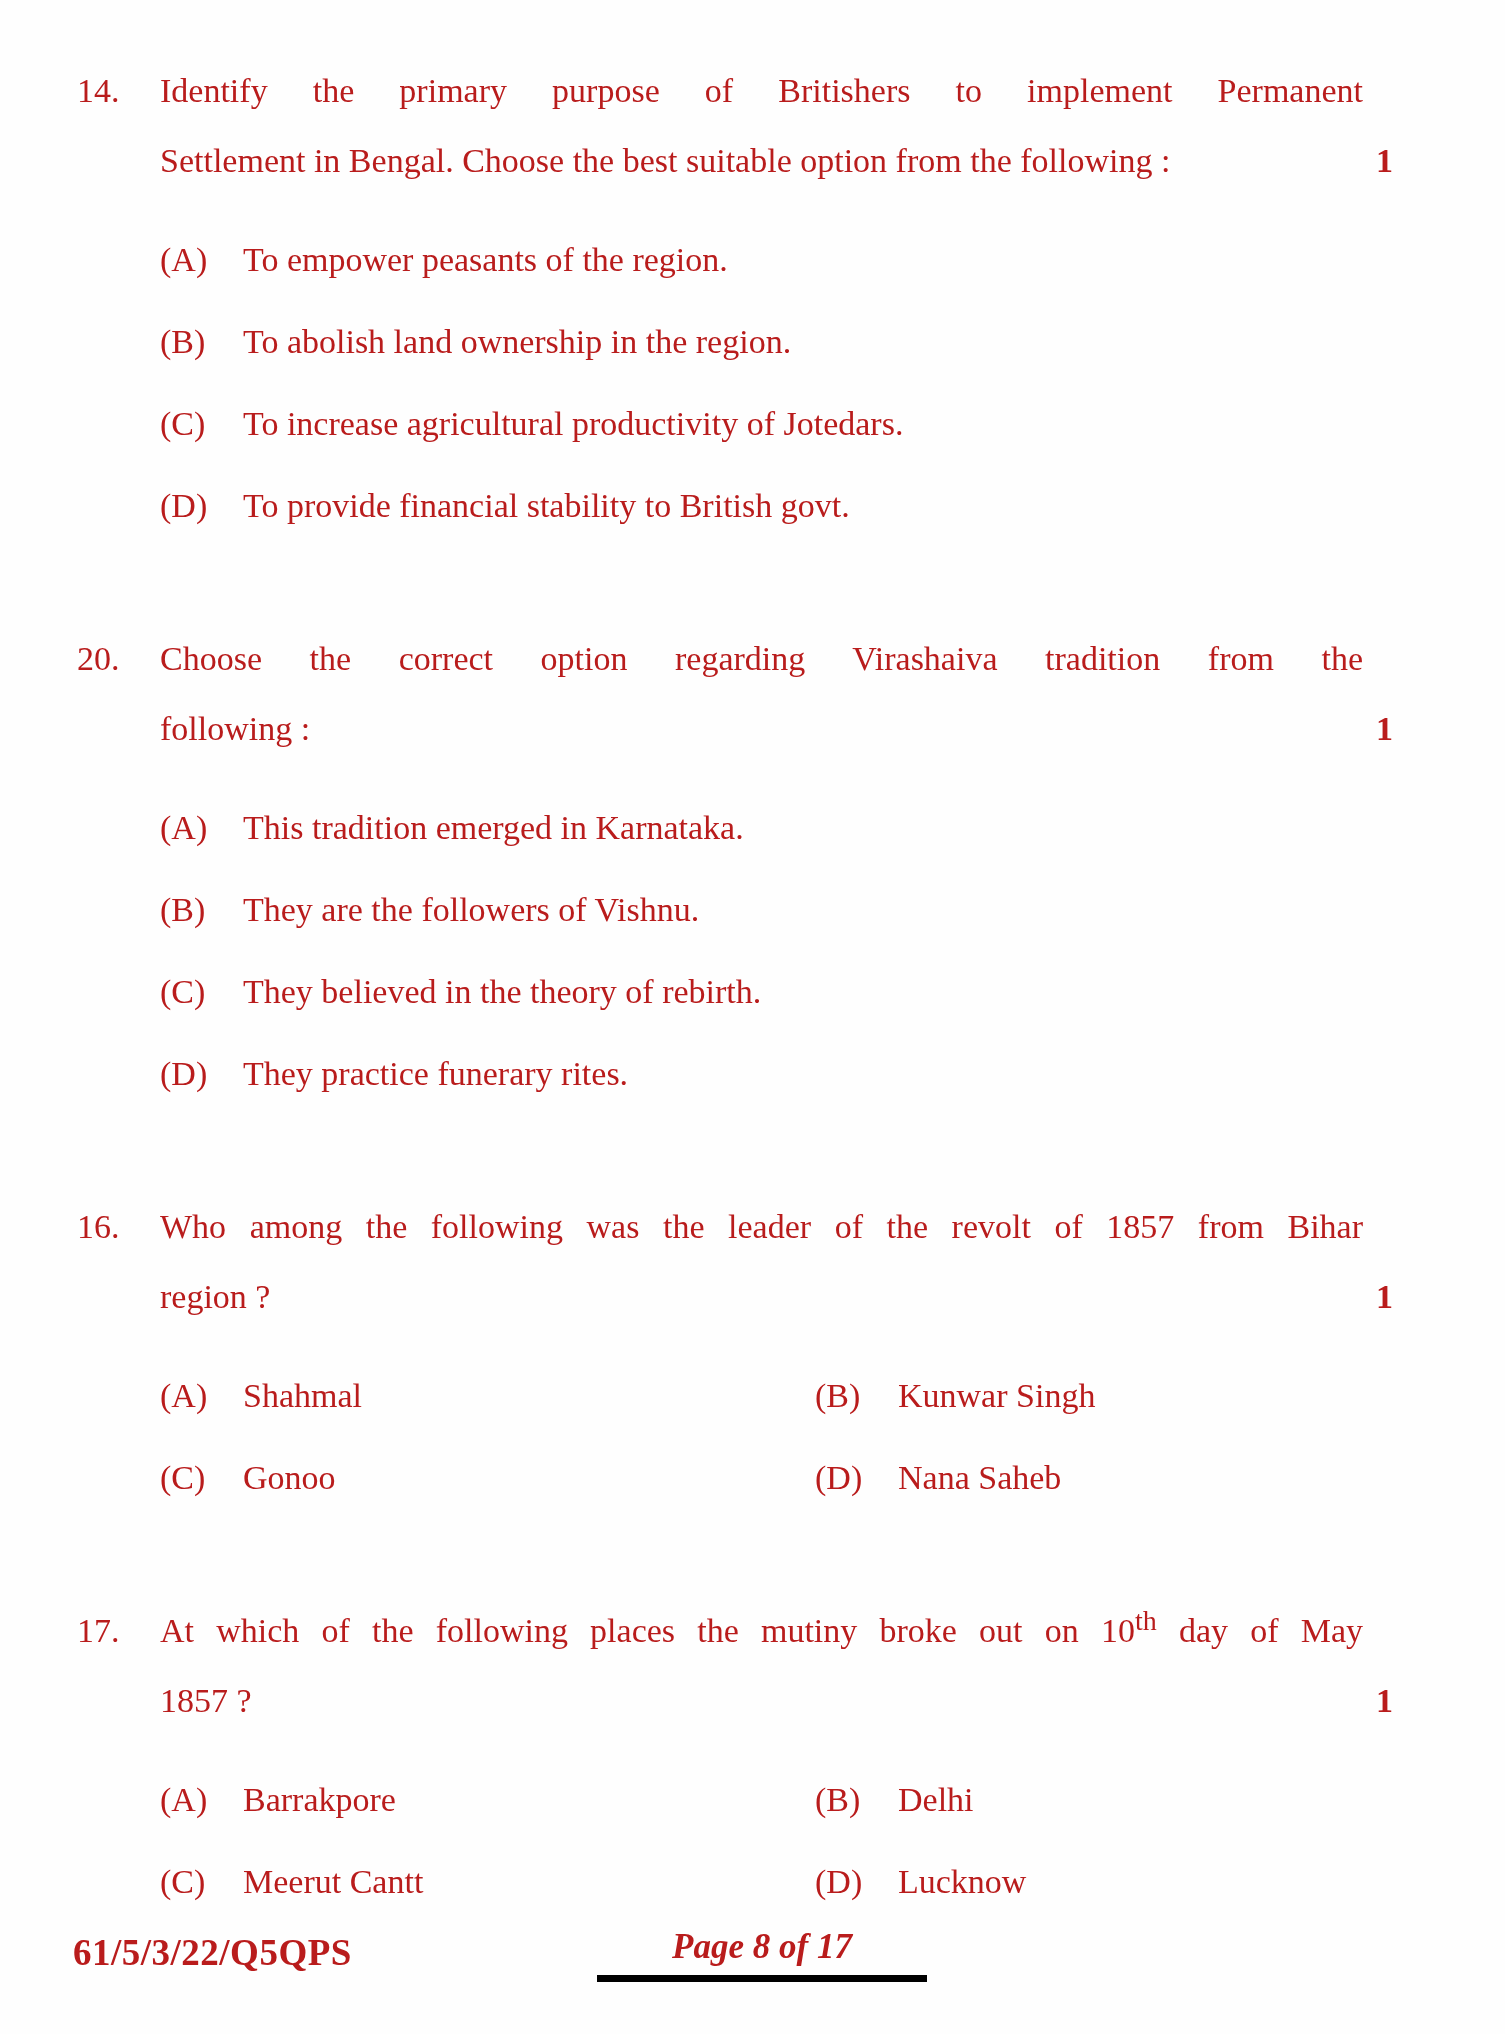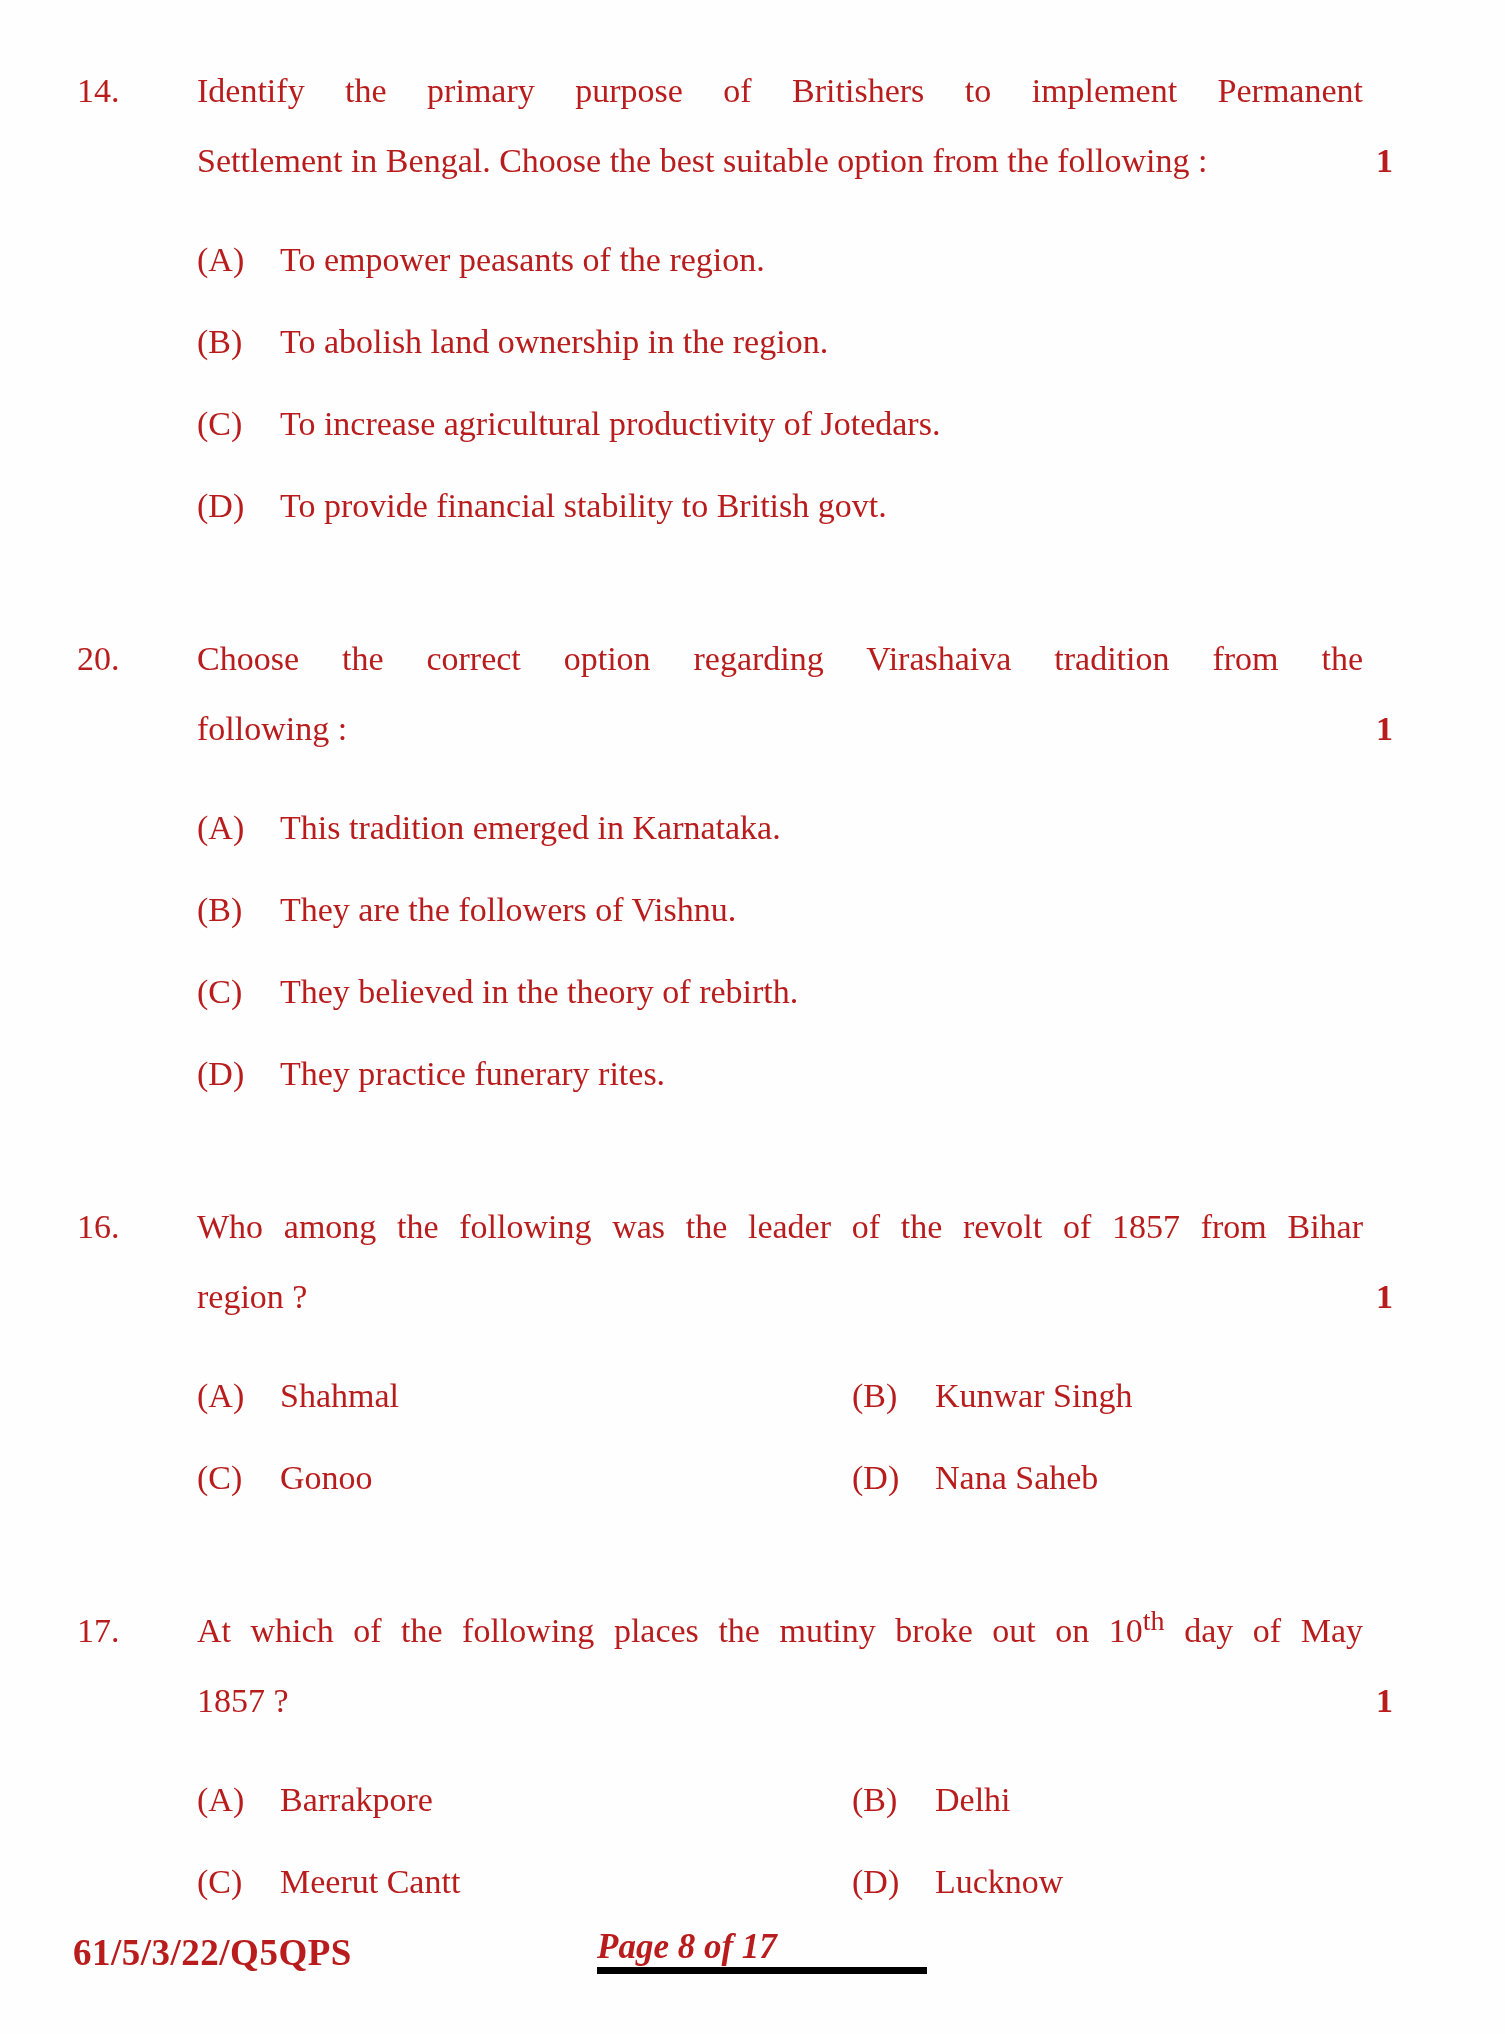--- a/index.html
+++ b/index.html
@@ -22,21 +22,21 @@
   .question {
     display: grid;
     grid-template-columns: 83px 1fr;
     margin-top: 100px;
   }
   .question:first-child { margin-top: 0; }
   .qnum {
     font-size: 34px;
     line-height: 70px;
   }
-  .qbody { position: relative; margin-left: 37px; }
+  .qbody { position: relative; }
   .qline {
     font-size: 34px;
     line-height: 70px;
   }
   .qline.justify {
     text-align: justify;
     text-align-last: justify;
     padding-right: 30px;
   }
   .lastline { position: relative; }
@@ -72,25 +72,26 @@
     top: 1931px;
     font-size: 37px;
     font-weight: 700;
     letter-spacing: 0.5px;
   }
   .footer-page {
     position: absolute;
     left: 597px;
     top: 1927px;
     width: 330px;
-    text-align: left;
+    text-align: center;
     font-size: 35px;
     font-weight: 700;
     font-style: italic;
     border-bottom: 7px solid #000;
+    padding-bottom: 8px;
   }
 </style>
 </head>
 <body>
 
 <div class="page">
   <div class="content">
 
     <div class="question">
       <div class="qnum">14.</div>

